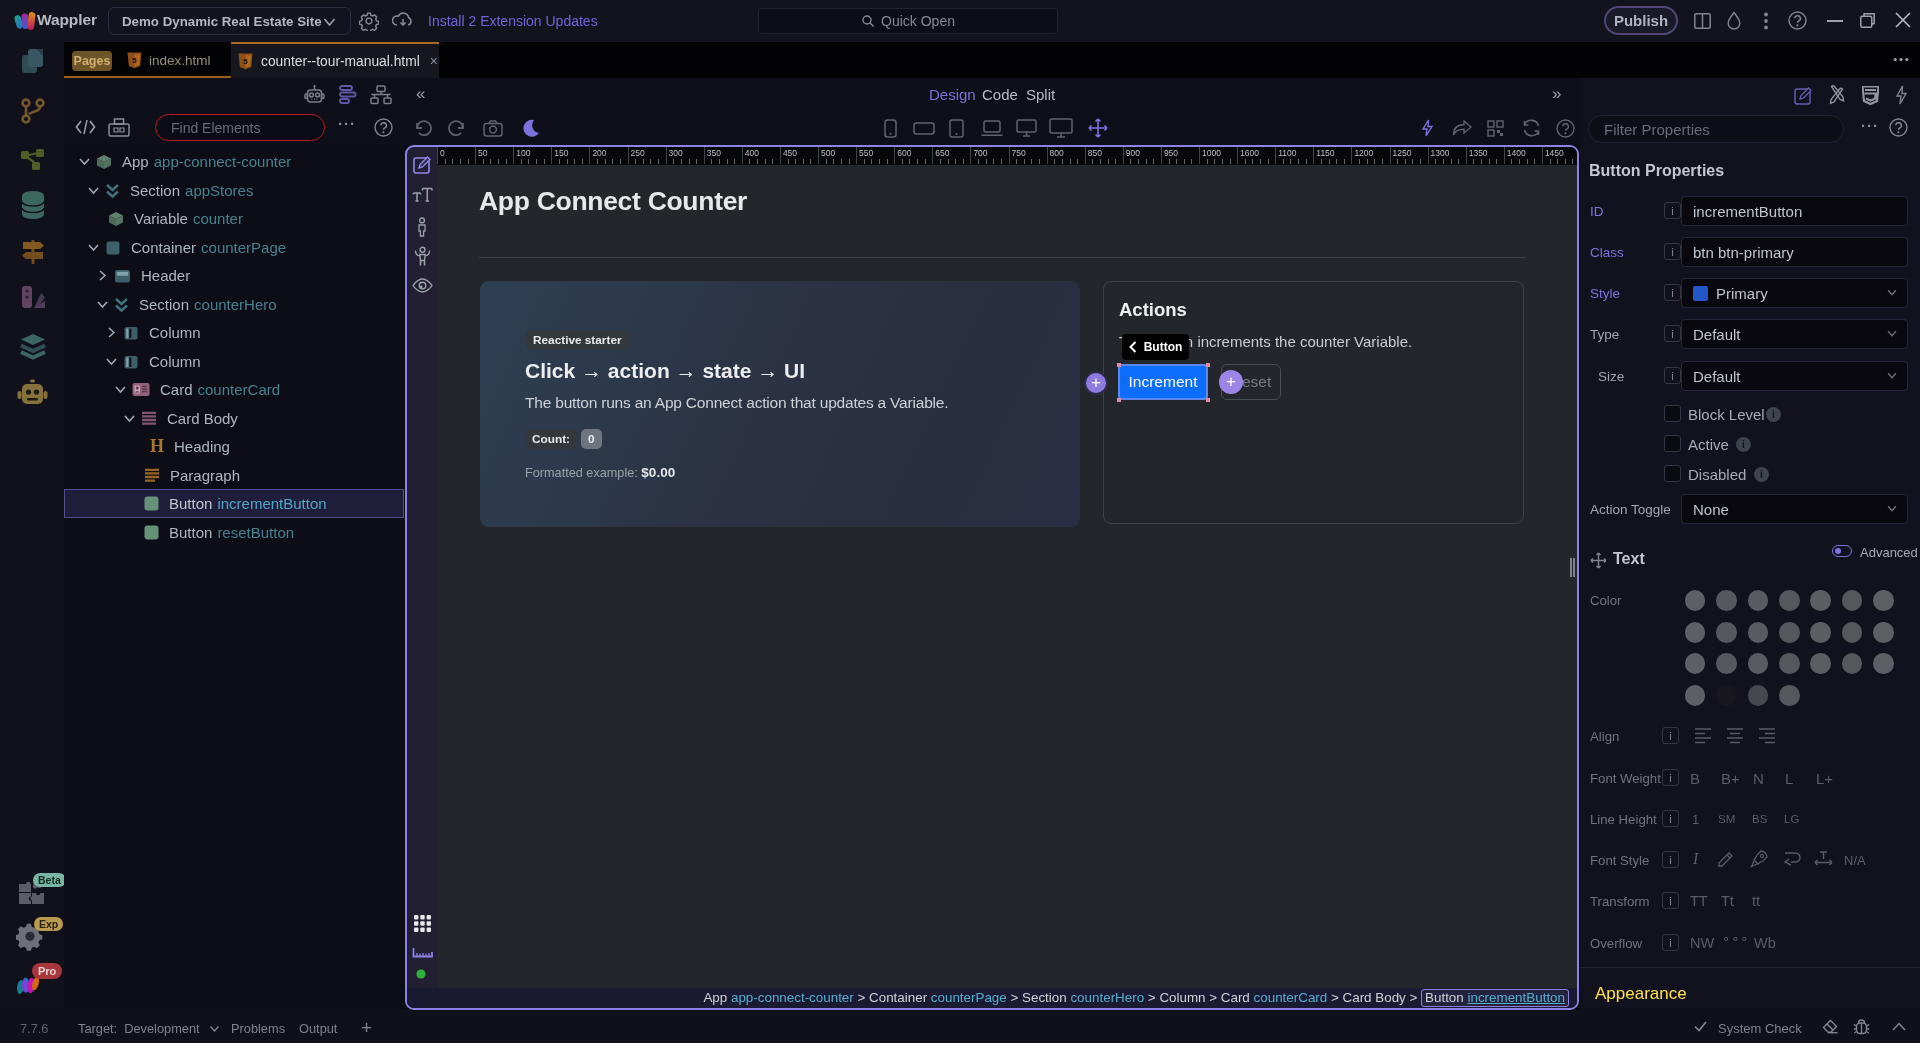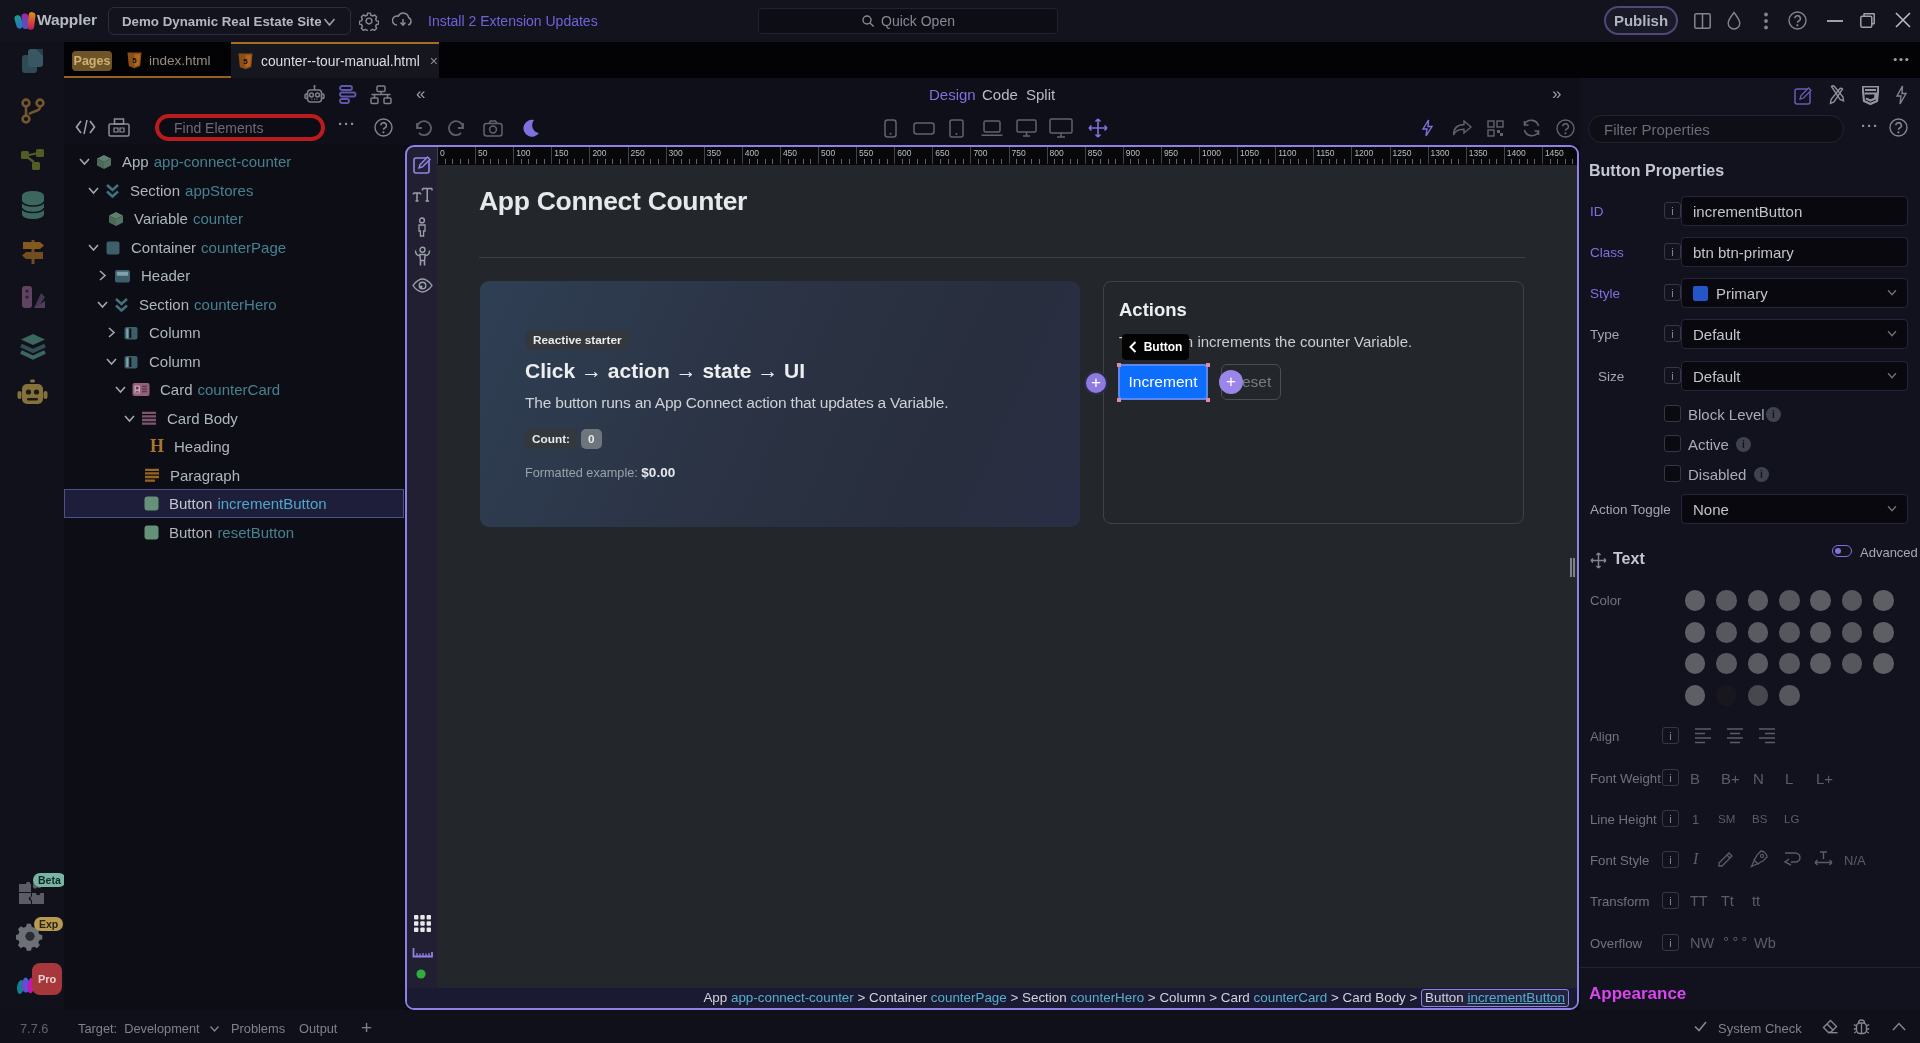--- a/index.html
+++ b/index.html
@@ -243,21 +243,21 @@
       <circle cx="14" cy="14.3" r="4.6" fill="#2a2a32"></circle>
     </svg>
     <div class="abs" style="left:34px;top:875px;background:#b99a51;border-radius:7px;padding:1px 5px;font-size:10.5px;font-weight:bold;color:#2c2310;">Exp</div>
     <svg class="abs" style="left:15px;top:928px" width="28" height="28" viewBox="0 0 28 28">
       <ellipse cx="5.5" cy="17" rx="3.4" ry="7" fill="#12808f" transform="rotate(8 5.5 17)"></ellipse>
       <ellipse cx="11" cy="15" rx="3.5" ry="7.6" fill="#2b6fd4" transform="rotate(-4 11 15)"></ellipse>
       <ellipse cx="16" cy="15.5" rx="3.5" ry="7.8" fill="#c317af" transform="rotate(6 16 15.5)"></ellipse>
       <ellipse cx="20.5" cy="13.5" rx="3.1" ry="7" fill="#d4690f" transform="rotate(14 20.5 13.5)"></ellipse>
       <ellipse cx="9.5" cy="16" rx="2.7" ry="6.4" fill="#7c3fd4" transform="rotate(-2 9.5 16)" opacity="0.85"></ellipse>
     </svg>
-    <div class="abs" style="left:32px;top:921px;background:#a8373b;border-radius:8px;padding:10px 6px;font-size:11px;font-weight:bold;color:#e8d2d2;">Pro</div>
+    <div class="abs" style="left:32px;top:921px;background:#a8373b;border-radius:8px;padding:2px 6px;font-size:11px;font-weight:bold;color:#e8d2d2;">Pro</div>
   </div>
   <div id="treehead1" class="abs">
     <svg class="abs" style="left:240px;top:6px" width="21" height="21" viewBox="0 0 21 21">
       <g stroke="#7b7f89" stroke-width="1.5" fill="none">
         <rect x="3.5" y="6" width="14" height="12" rx="3"></rect>
         <path d="M10.5 6 L10.5 3"></path>
           <circle cx="10.5" cy="2.2" r="1.1" fill="#7b7f89" stroke="none"></circle>
         <rect x="1" y="10" width="2.5" height="4.5" rx="1.2"></rect>
           <rect x="17.5" y="10" width="2.5" height="4.5" rx="1.2"></rect>
         <circle cx="7.5" cy="11" r="1.9"></circle>
@@ -284,21 +284,21 @@
   <div id="treehead2" class="abs">
     <svg class="abs" style="left:11px;top:8px" width="21" height="16" viewBox="0 0 21 16">
         <path d="M6 2 L1.5 8 L6 14 M15 2 L19.5 8 L15 14" stroke="#9aa0ab" stroke-width="1.7" fill="none"></path>
         <path d="M12 1 L9 15" stroke="#9aa0ab" stroke-width="1.5"></path>
       </svg>
     <svg class="abs" style="left:44px;top:7px" width="22" height="19" viewBox="0 0 22 19">
       <rect x="1" y="6" width="20" height="12" rx="1.5" stroke="#8b8f99" stroke-width="1.5" fill="none"></rect>
       <rect x="6.5" y="1" width="9" height="5" stroke="#8b8f99" stroke-width="1.5" fill="none"></rect>
       <path d="M6 10 h4 v4 h-4 z M12 10 h4 v4 h-4 z" stroke="#8b8f99" stroke-width="1.2" fill="none"></path>
     </svg>
-    <div class="abs" style="left:91px;top:3px;width:170px;height:27px;border:4px solid #b91c1c;border-radius:14px;background:#0c0c14;color:#686c76;font-size:14px;display:flex;align-items:center;padding-left:15px;">Find Elements</div>
+    <div class="abs" style="left:91px;top:3px;width:170px;height:27px;border:1px solid #b91c1c;border-radius:14px;background:#0c0c14;color:#686c76;font-size:14px;display:flex;align-items:center;padding-left:15px;">Find Elements</div>
     <div class="abs" style="left:274px;top:4px;color:#8b8f99;font-size:15px;letter-spacing:1px;font-weight:bold;">···</div>
     <svg class="abs" style="left:310px;top:7px" width="19" height="19" viewBox="0 0 19 19">
         <circle cx="9.5" cy="9.5" r="8.5" stroke="#81858f" stroke-width="1.4" fill="none"></circle>
         <path d="M6.8 7.2 a2.8 2.8 0 1 1 3.9 2.8 c-0.9 0.4-1.2 0.9-1.2 1.8" stroke="#81858f" stroke-width="1.5" fill="none"></path>
         <circle cx="9.4" cy="14.3" r="1.1" fill="#81858f"></circle>
       </svg>
   </div>
   <div id="treepanel" class="abs">
     <div class="trow" style="top:2px;padding-left:15px;">
       <svg width="11" height="11" viewBox="0 0 11 11" style="margin-right:6px">
@@ -658,21 +658,21 @@
     <div class="dimtxt abs" style="left:141px;top:815px;font-size:14.5px;">Tt</div>
     <div class="dimtxt abs" style="left:172px;top:815px;font-size:14.5px;">tt</div>
 
     <div class="dimlbl" style="left:10px;top:858px;">Overflow</div>
     <div class="infoi" style="left:82px;top:856px;">i</div>
     <div class="dimtxt abs" style="left:110px;top:857px;font-size:14.5px;">NW</div>
     <div class="dimtxt abs" style="left:142px;top:853px;font-size:13px;letter-spacing:1px;">∘∘∘</div>
     <div class="dimtxt abs" style="left:174px;top:857px;font-size:14.5px;">Wb</div>
 
     <div class="abs" style="left:0px;top:889px;width:340px;height:1px;background:#22222e;"></div>
-    <div class="abs" style="left:9px;top:906px;font-size:17px;font-weight:bold;color:#d946ef;">Appearance</div>
+    <div class="abs" style="left:15px;top:906px;font-size:17px;font-weight:normal;color:#fde047;">Appearance</div>
   </div>
   <div id="canvas" class="abs">
     <div id="toolstrip" class="abs">
       <svg class="abs" style="left:6px;top:8px" width="19" height="19" viewBox="0 0 19 19">
           <rect x="1" y="3" width="15" height="15" rx="2" stroke="#9287e8" stroke-width="1.6" fill="none"></rect>
           <path d="M6 13 L7 9.5 L14.5 2 L17 4.5 L9.5 12 Z" stroke="#9287e8" stroke-width="1.4" fill="#322c52"></path>
         </svg>
       <svg class="abs" style="left:5px;top:40px" width="21" height="17" viewBox="0 0 21 17">
           <g stroke="#9aa0a8" stroke-width="1.5" fill="none">
             <path d="M1.5 6 h7 M1.5 6 v1.5 M8.5 6 v1.5 M5 6 v8 M3.5 14 h3"></path>
@@ -837,21 +837,21 @@
         <div class="abs" style="left:739.1px;top:12px;width:1px;height:5px;background:#60646d;"></div>
         <div class="abs" style="left:746.8px;top:12px;width:1px;height:5px;background:#60646d;"></div>
         <div class="abs" style="left:754.4px;top:12px;width:1px;height:5px;background:#60646d;"></div>
         <div class="abs" style="left:762.0px;top:0;width:1px;height:17px;background:#3f434c;"></div>
         <div class="abs" style="left:765.0px;top:1px;font-size:8.5px;color:#b9bdc4;">1000</div>
         <div class="abs" style="left:769.6px;top:12px;width:1px;height:5px;background:#60646d;"></div>
         <div class="abs" style="left:777.2px;top:12px;width:1px;height:5px;background:#60646d;"></div>
         <div class="abs" style="left:784.9px;top:12px;width:1px;height:5px;background:#60646d;"></div>
         <div class="abs" style="left:792.5px;top:12px;width:1px;height:5px;background:#60646d;"></div>
         <div class="abs" style="left:800.1px;top:0;width:1px;height:17px;background:#3f434c;"></div>
-        <div class="abs" style="left:803.1px;top:1px;font-size:8.5px;color:#b9bdc4;">1050</div>
+        <div class="abs" style="left:803.1px;top:1px;font-size:8.5px;color:#b9bdc4;">1600</div>
         <div class="abs" style="left:807.7px;top:12px;width:1px;height:5px;background:#60646d;"></div>
         <div class="abs" style="left:815.3px;top:12px;width:1px;height:5px;background:#60646d;"></div>
         <div class="abs" style="left:823.0px;top:12px;width:1px;height:5px;background:#60646d;"></div>
         <div class="abs" style="left:830.6px;top:12px;width:1px;height:5px;background:#60646d;"></div>
         <div class="abs" style="left:838.2px;top:0;width:1px;height:17px;background:#3f434c;"></div>
         <div class="abs" style="left:841.2px;top:1px;font-size:8.5px;color:#b9bdc4;">1100</div>
         <div class="abs" style="left:845.8px;top:12px;width:1px;height:5px;background:#60646d;"></div>
         <div class="abs" style="left:853.4px;top:12px;width:1px;height:5px;background:#60646d;"></div>
         <div class="abs" style="left:861.1px;top:12px;width:1px;height:5px;background:#60646d;"></div>
         <div class="abs" style="left:868.7px;top:12px;width:1px;height:5px;background:#60646d;"></div>

